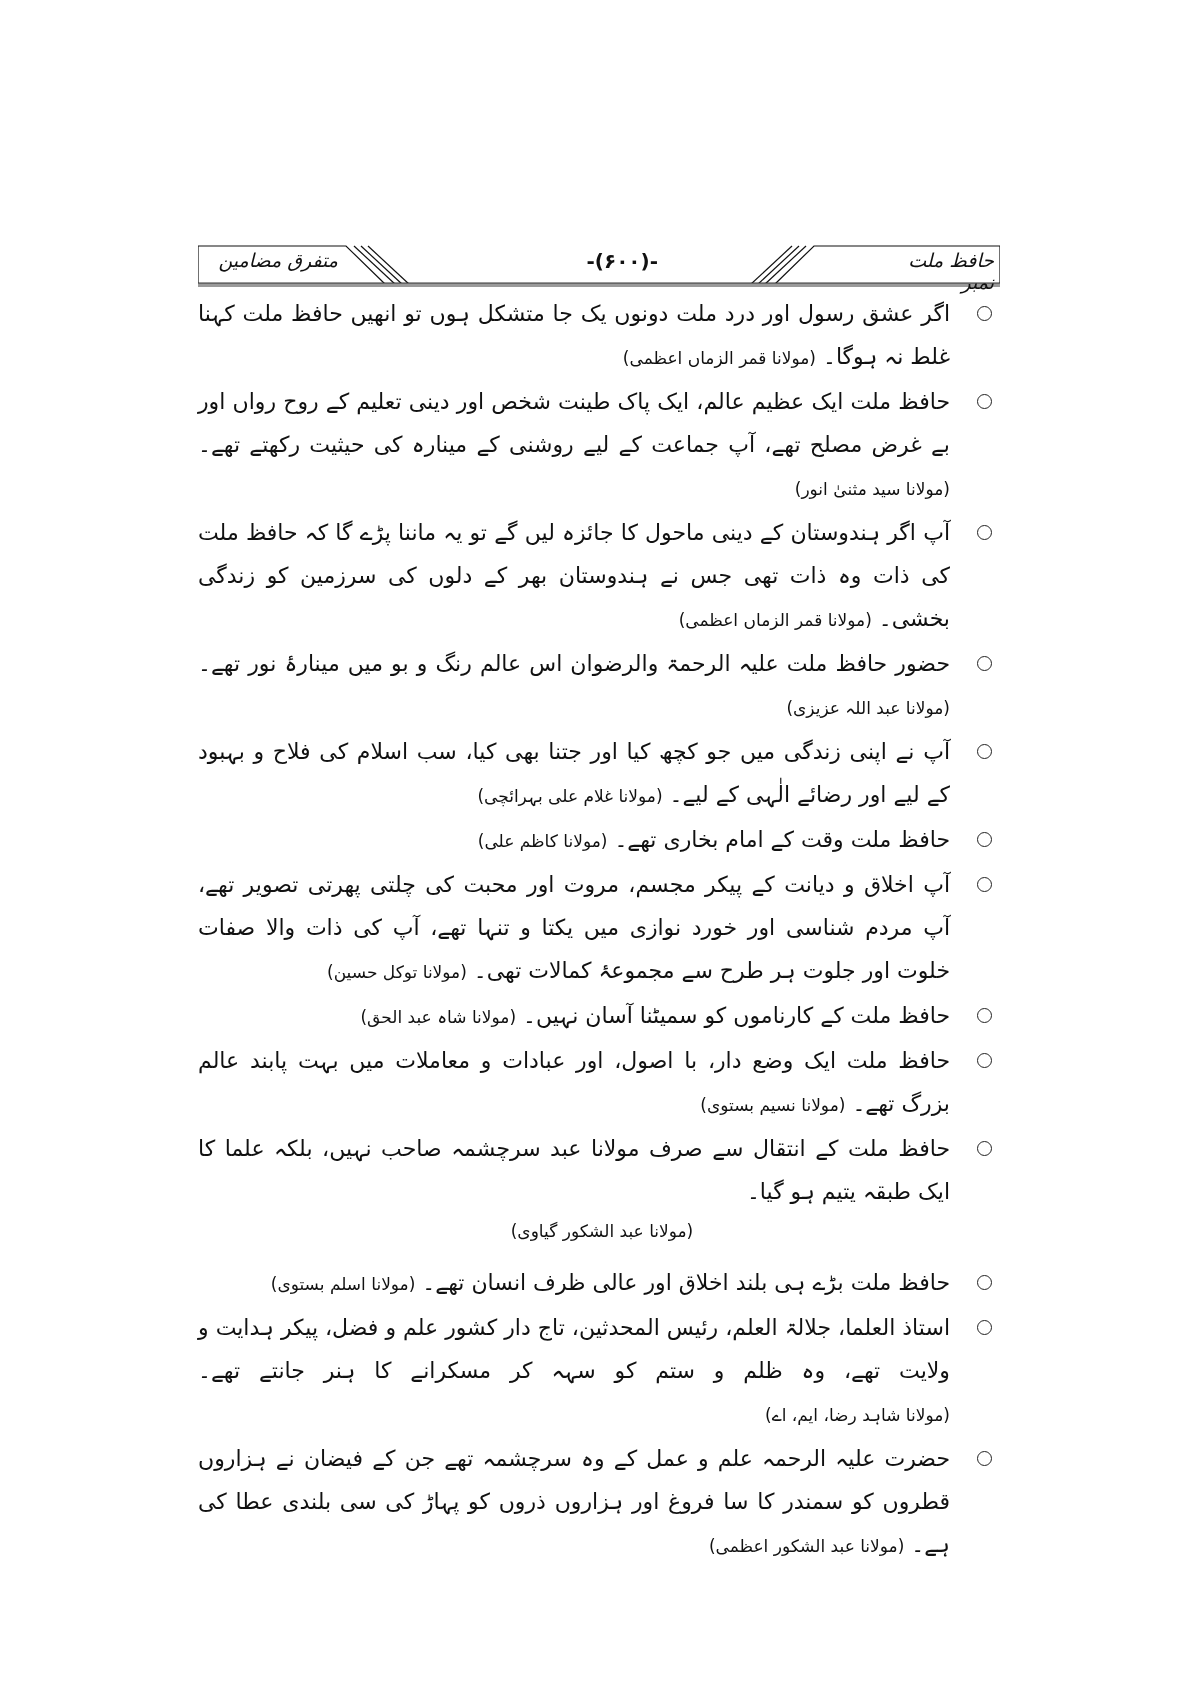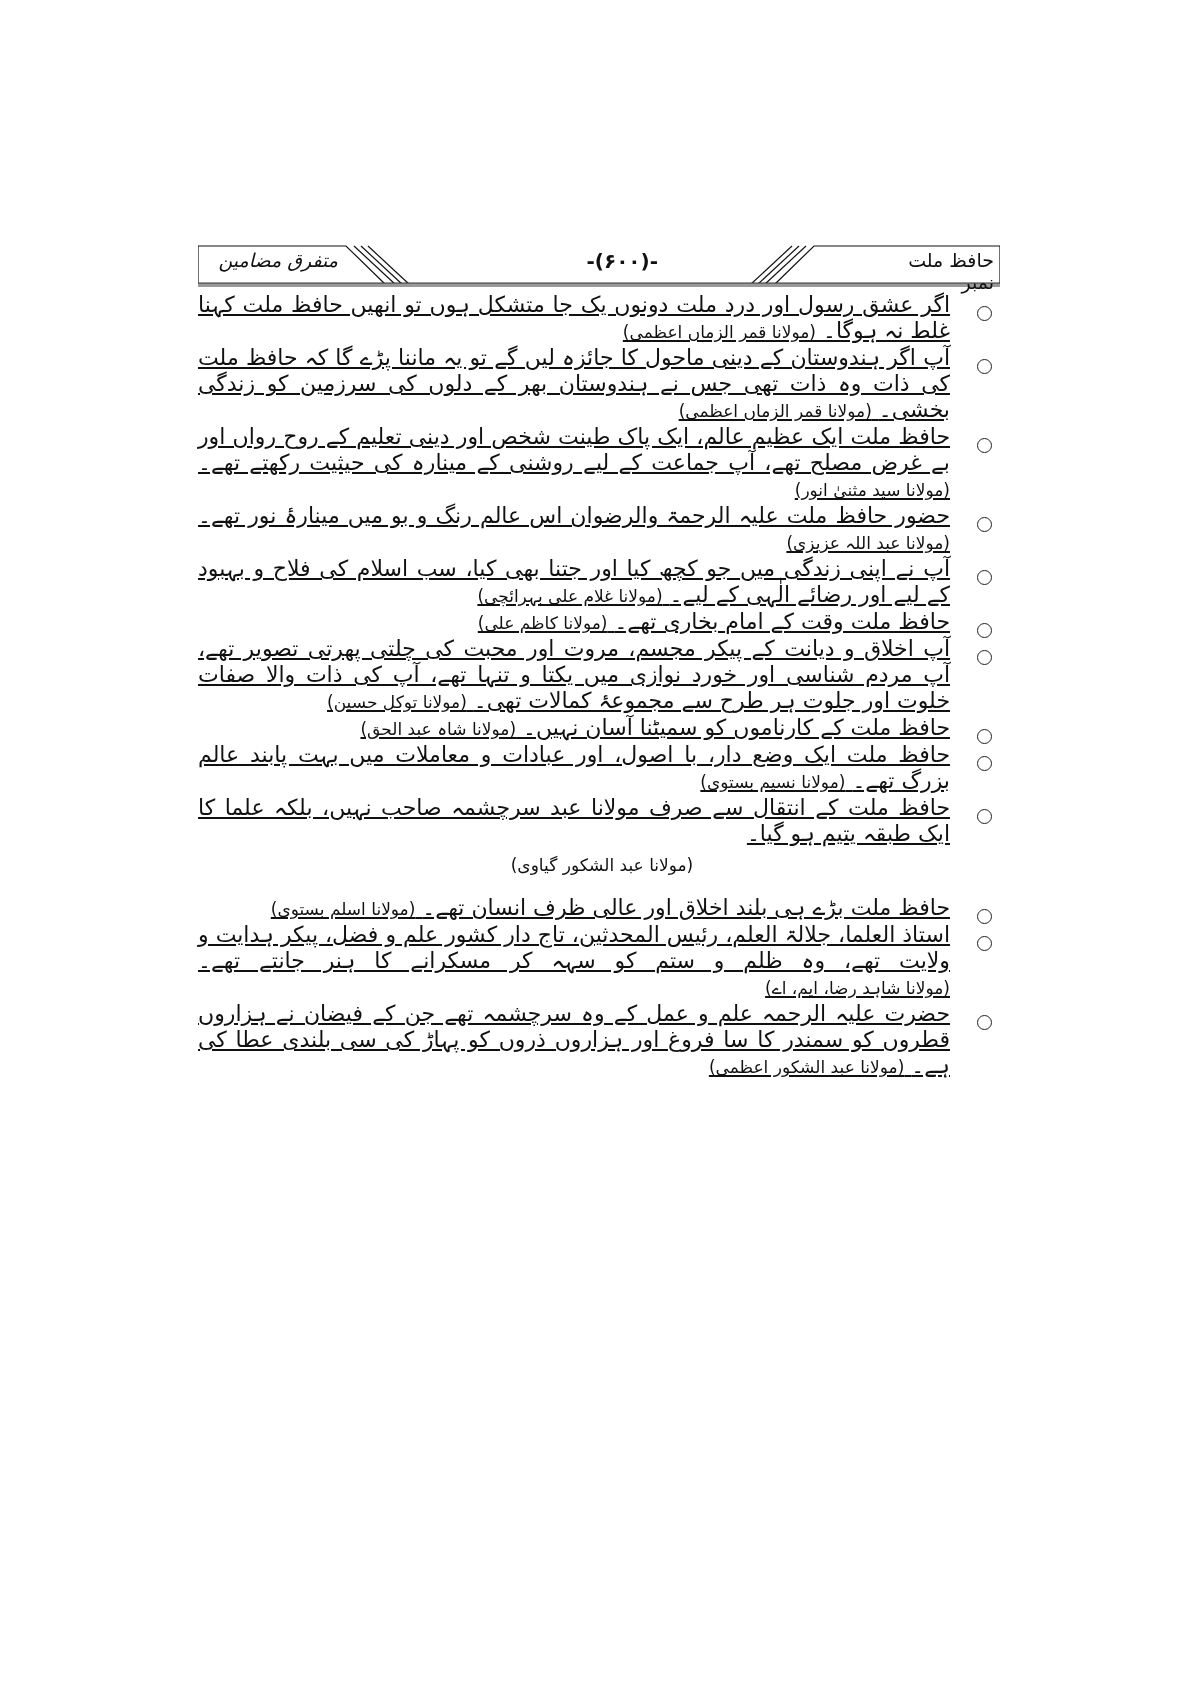--- a/index.html
+++ b/index.html
@@ -6,28 +6,28 @@
   body { width: 1190px; height: 1684px; position: relative; overflow: hidden;
          font-family: "DejaVu Sans", sans-serif; color: #111; }
   .page { position: absolute; left: 0; top: 0; width: 1190px; height: 1684px; border-radius: 10px; }
 
   
   .header { position: absolute; left: 198px; top: 245px; width: 802px; height: 40px; }
   .header svg { position: absolute; left: 0; top: 0; }
   .hdr-left { position: absolute; left: 10px; top: 4px; width: 130px; text-align: right;
               font-size: 19px; direction: rtl; font-style: italic; }
   .hdr-right { position: absolute; right: 6px; top: 4px; width: 110px; text-align: right;
-               font-size: 19px; direction: rtl; }
+               font-size: 19px; direction: rtl; font-style: italic; }
   .hdr-page { position: absolute; left: 350px; top: 4px; width: 110px; text-align: right;
               font-size: 20px; font-weight: bold; direction: rtl; }
 
   
   .content { position: absolute; left: 198px; top: 292px; width: 800px; direction: rtl; }
-  .item { position: relative; padding-right: 48px; font-size: 22px; line-height: 26px;
-          text-align: justify; text-align-last: right; text-decoration: underline; }
+  .item { position: relative; padding-right: 48px; font-size: 22px; line-height: 43px;
+          text-align: justify; text-align-last: right; }
   .bullet { position: absolute; right: 6px; top: 14px; width: 13px; height: 13px;
             border: 1.4px solid #222; border-radius: 50%; }
   .attrib { font-size: 17px; white-space: nowrap; }
   .standalone { font-size: 17px; line-height: 36px; text-align: center; direction: rtl;
                 padding-left: 8px; margin-bottom: 12px; }
 </style>
 </head>
 <body>
 
 <div class="page">
@@ -56,28 +56,28 @@
   <div class="content">
 
     <div class="item">
       <span class="bullet"></span>
       <span>اگر عشق رسول اور درد ملت دونوں یک جا متشکل ہوں تو انھیں حافظ ملت کہنا غلط نہ ہوگا۔</span>
       <span class="attrib">(مولانا قمر الزماں اعظمی)</span>
     </div>
 
     <div class="item">
       <span class="bullet"></span>
-      <span>آپ اگر ہندوستان کے دینی ماحول کا جائزہ لیں گے تو یہ ماننا پڑے گا کہ حافظ ملت کی ذات وہ ذات تھی جس نے ہندوستان بھر کے دلوں کی سرزمین کو زندگی بخشی۔</span>
-      <span class="attrib">(مولانا قمر الزماں اعظمی)</span>
+      <span>حافظ ملت ایک عظیم عالم، ایک پاک طینت شخص اور دینی تعلیم کے روح رواں اور بے غرض مصلح تھے، آپ جماعت کے لیے روشنی کے مینارہ کی حیثیت رکھتے تھے۔</span>
+      <span class="attrib">(مولانا سید مثنیٰ انور)</span>
     </div>
 
     <div class="item">
       <span class="bullet"></span>
-      <span>حافظ ملت ایک عظیم عالم، ایک پاک طینت شخص اور دینی تعلیم کے روح رواں اور بے غرض مصلح تھے، آپ جماعت کے لیے روشنی کے مینارہ کی حیثیت رکھتے تھے۔</span>
-      <span class="attrib">(مولانا سید مثنیٰ انور)</span>
+      <span>آپ اگر ہندوستان کے دینی ماحول کا جائزہ لیں گے تو یہ ماننا پڑے گا کہ حافظ ملت کی ذات وہ ذات تھی جس نے ہندوستان بھر کے دلوں کی سرزمین کو زندگی بخشی۔</span>
+      <span class="attrib">(مولانا قمر الزماں اعظمی)</span>
     </div>
 
 
     <div class="item">
       <span class="bullet"></span>
       <span>حضور حافظ ملت علیہ الرحمۃ والرضوان اس عالم رنگ و بو میں مینارۂ نور تھے۔</span>
       <span class="attrib">(مولانا عبد اللہ عزیزی)</span>
     </div>
 
     <div class="item">

